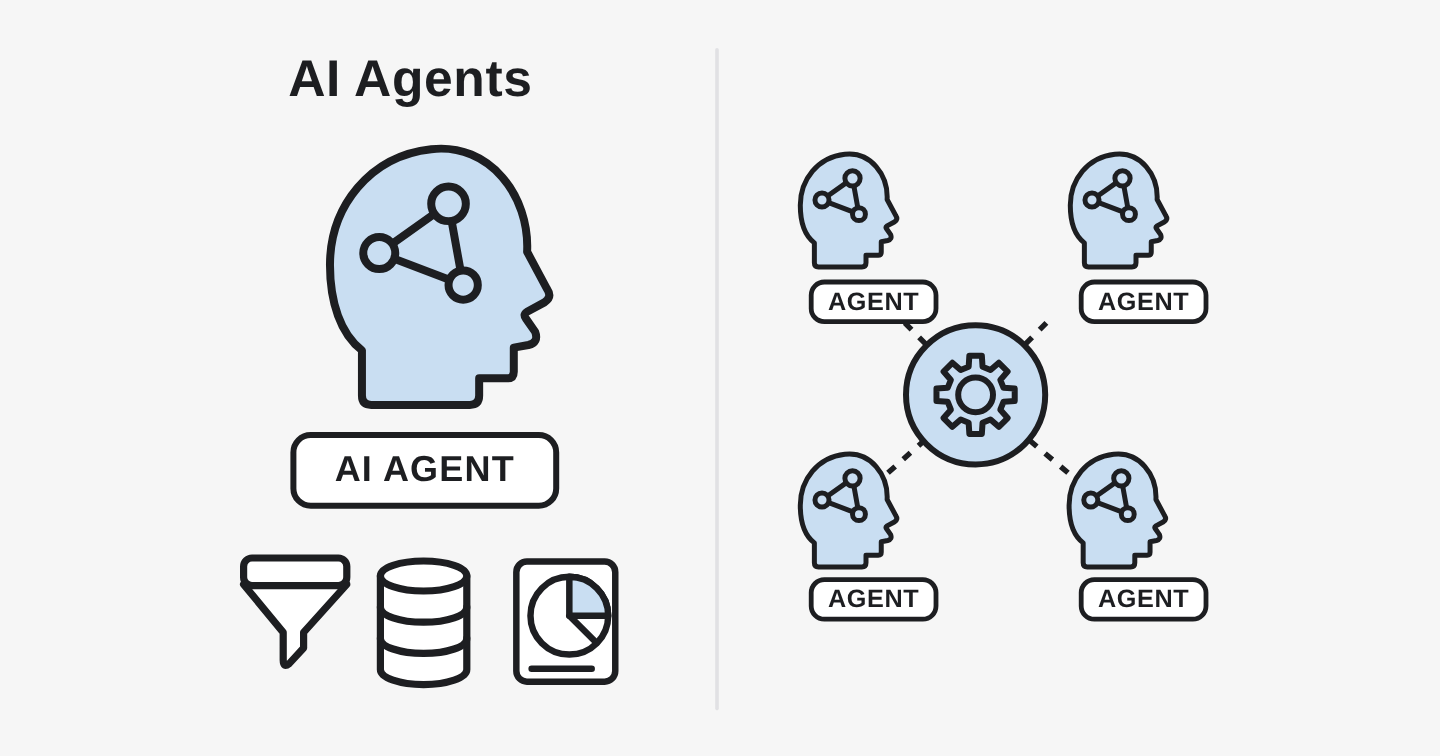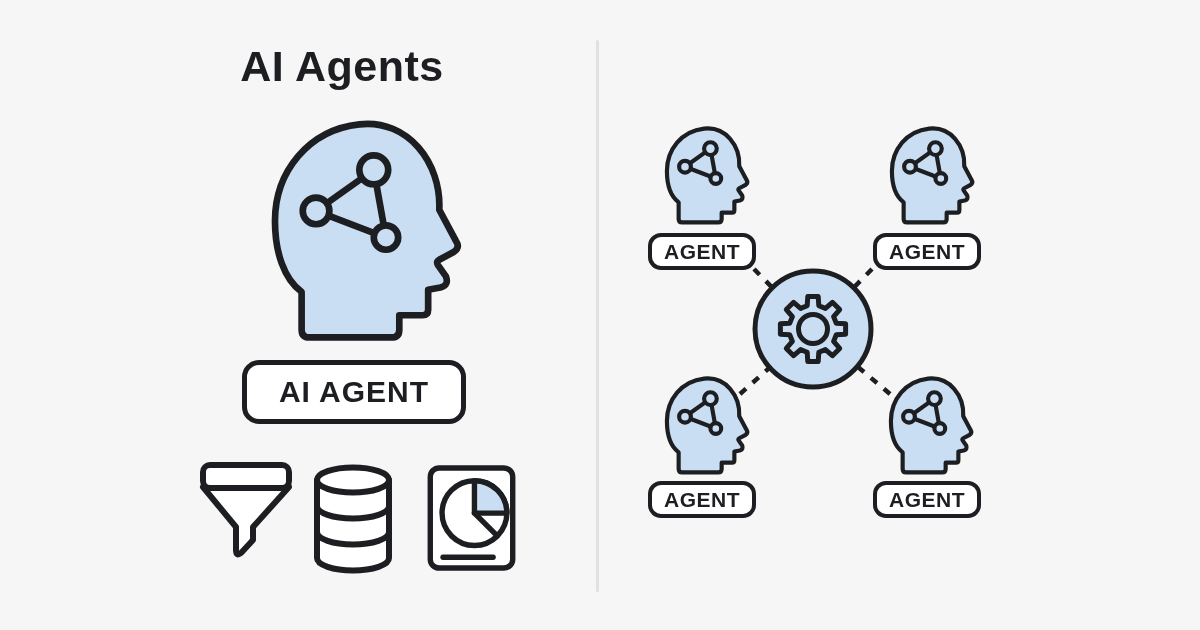--- a/index.html
+++ b/index.html
@@ -22,21 +22,21 @@
   .title-right{left:13px;top:42px;width:400px;}
   .abs{position:absolute;}
   svg{display:block;overflow:visible;}
   .head-lg{stroke:var(--ink);stroke-width:6;stroke-linejoin:round;stroke-linecap:round;}
   .head-sm{stroke:var(--ink);stroke-width:8.5;stroke-linejoin:round;stroke-linecap:round;}
   .tool{stroke:var(--ink);stroke-width:6;stroke-linejoin:round;stroke-linecap:round;}
   .label-box{position:absolute;display:flex;align-items:center;justify-content:center;
     background:var(--white);border:5px solid var(--ink);border-radius:17px;}
   .label-box.big{width:224px;height:64px;font-size:30px;font-weight:700;letter-spacing:1px;align-items:center;}
   .label-box.small{width:108px;height:37px;border-width:4px;border-radius:13px;
-    font-size:21px;font-weight:700;letter-spacing:.5px;}
+    font-size:21px;font-weight:700;letter-spacing:.5px;margin-left:26px;}
   .decor{pointer-events:none;}
 </style>
 </head>
 <body>
 
 <div class="stage">
 
   <svg width="0" height="0" style="position:absolute" aria-hidden="true">
     <defs>
       <symbol id="head-shape" viewBox="0 0 180 200" overflow="visible">

